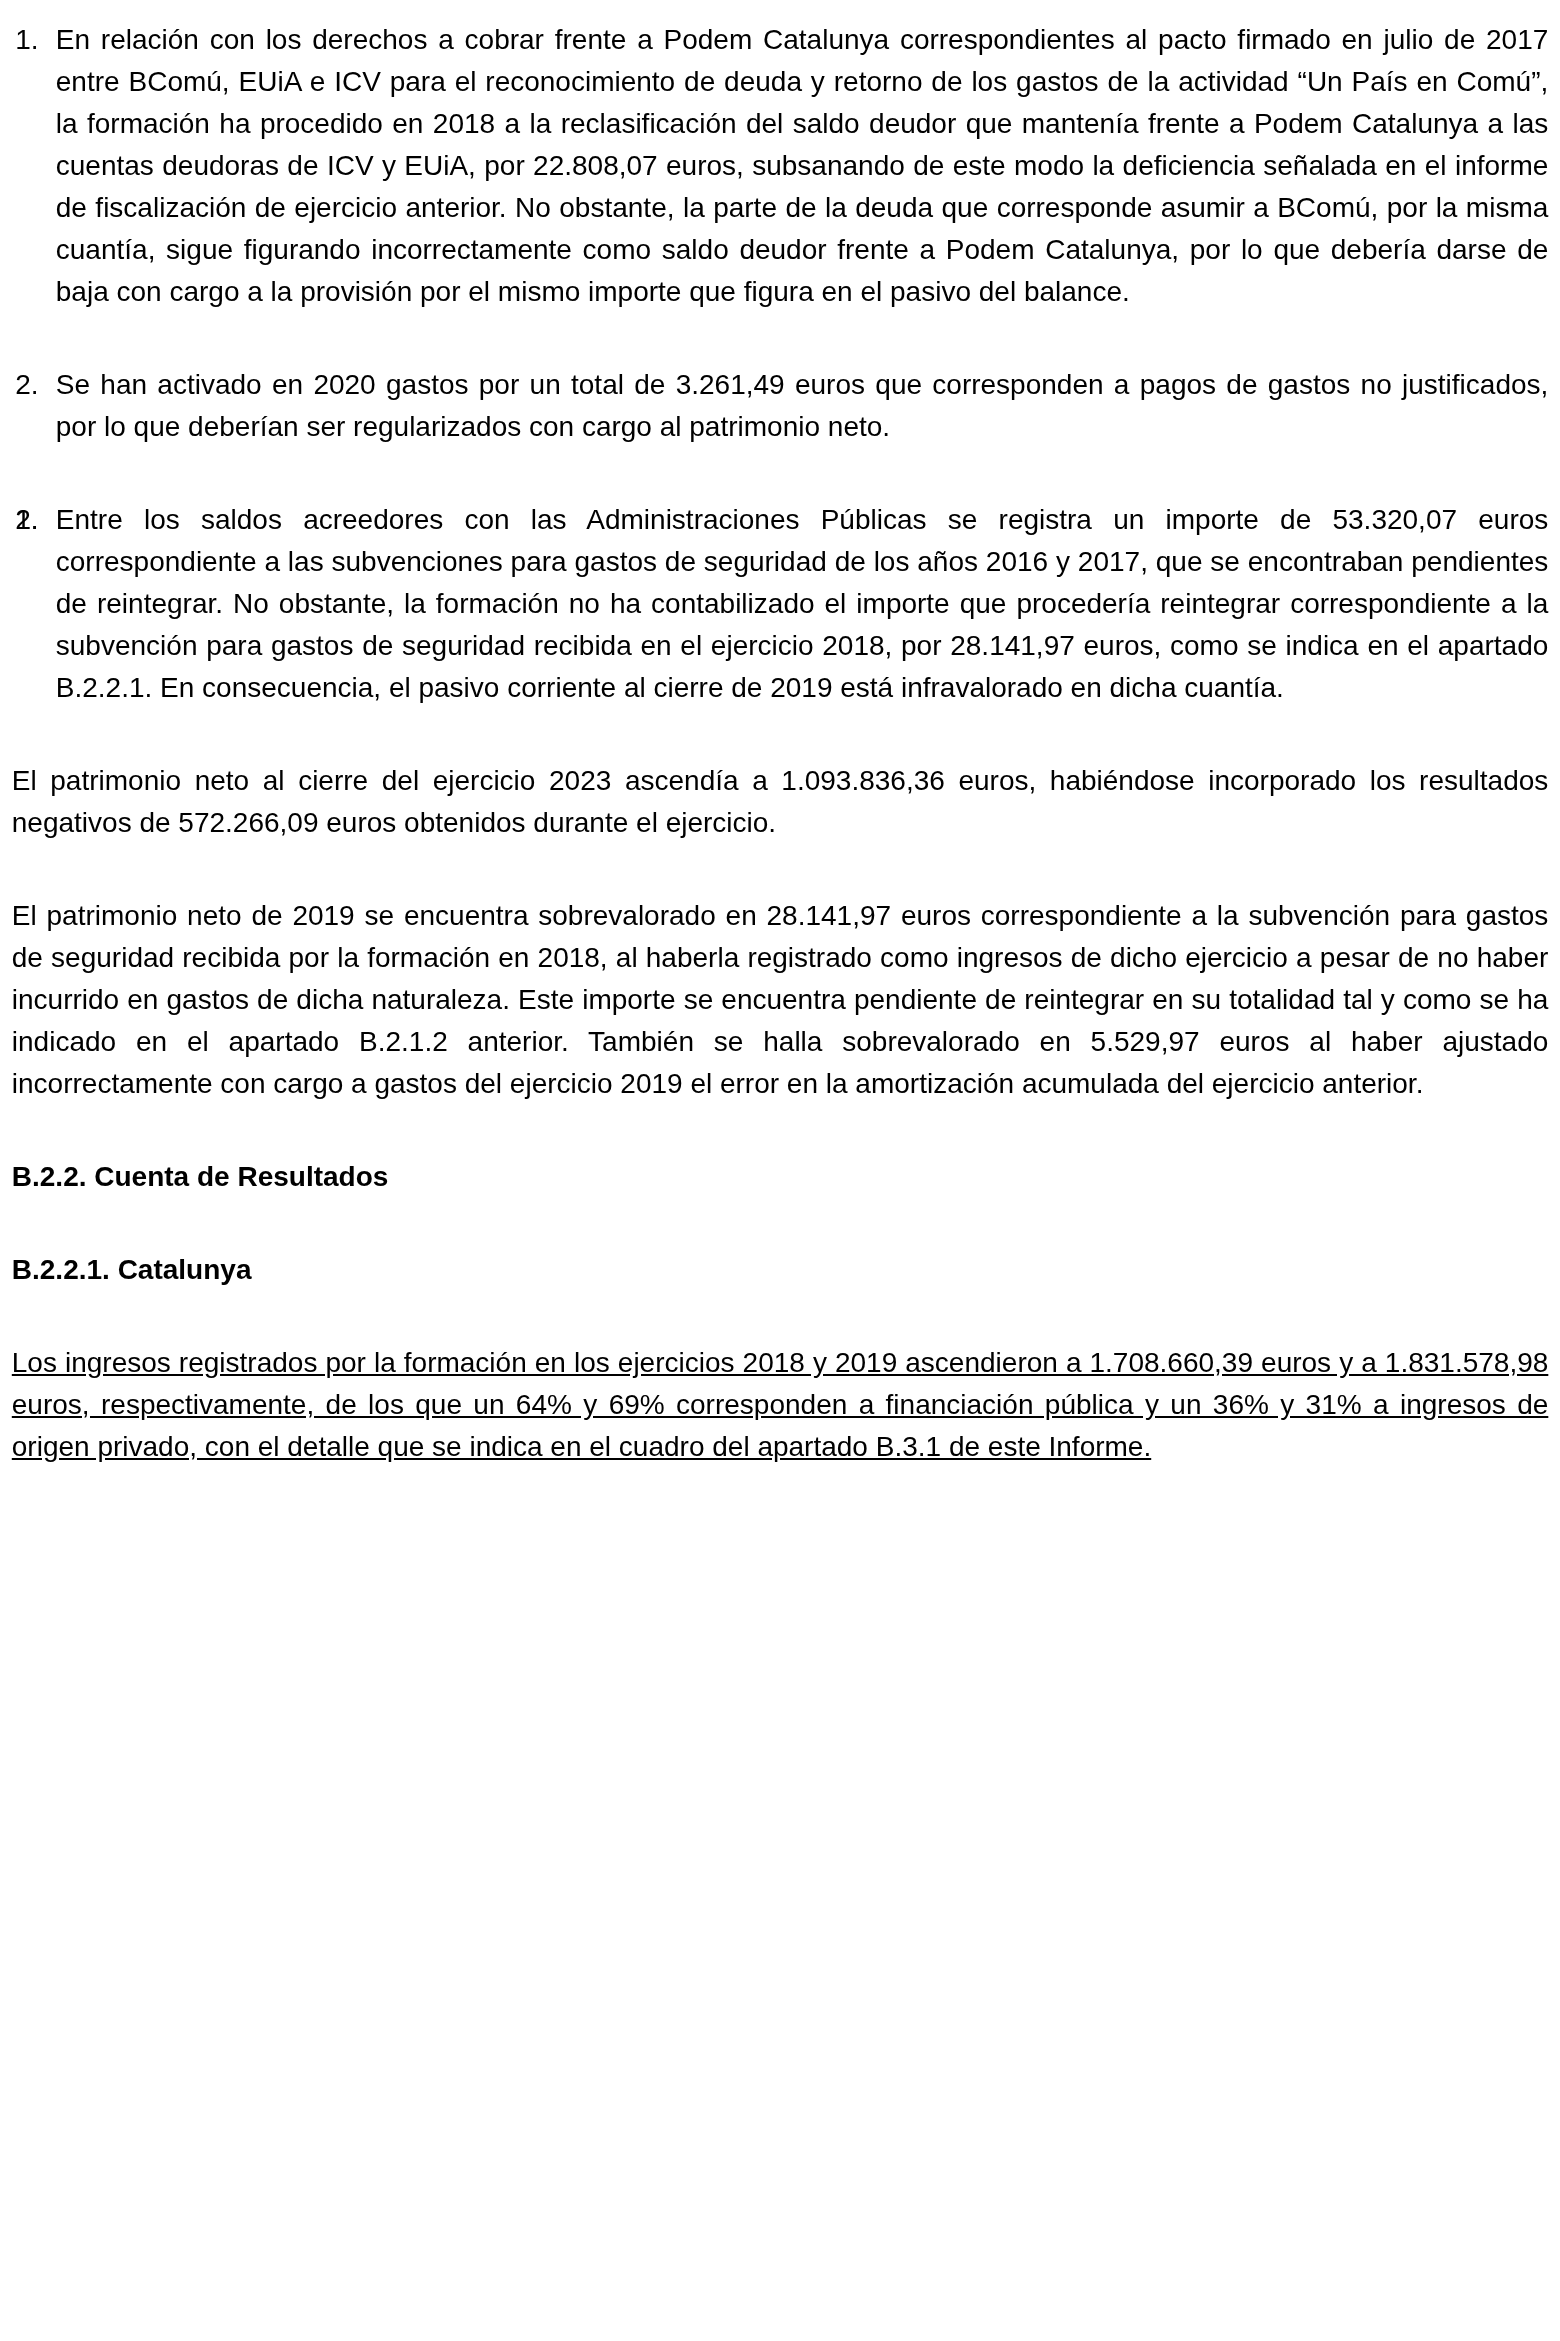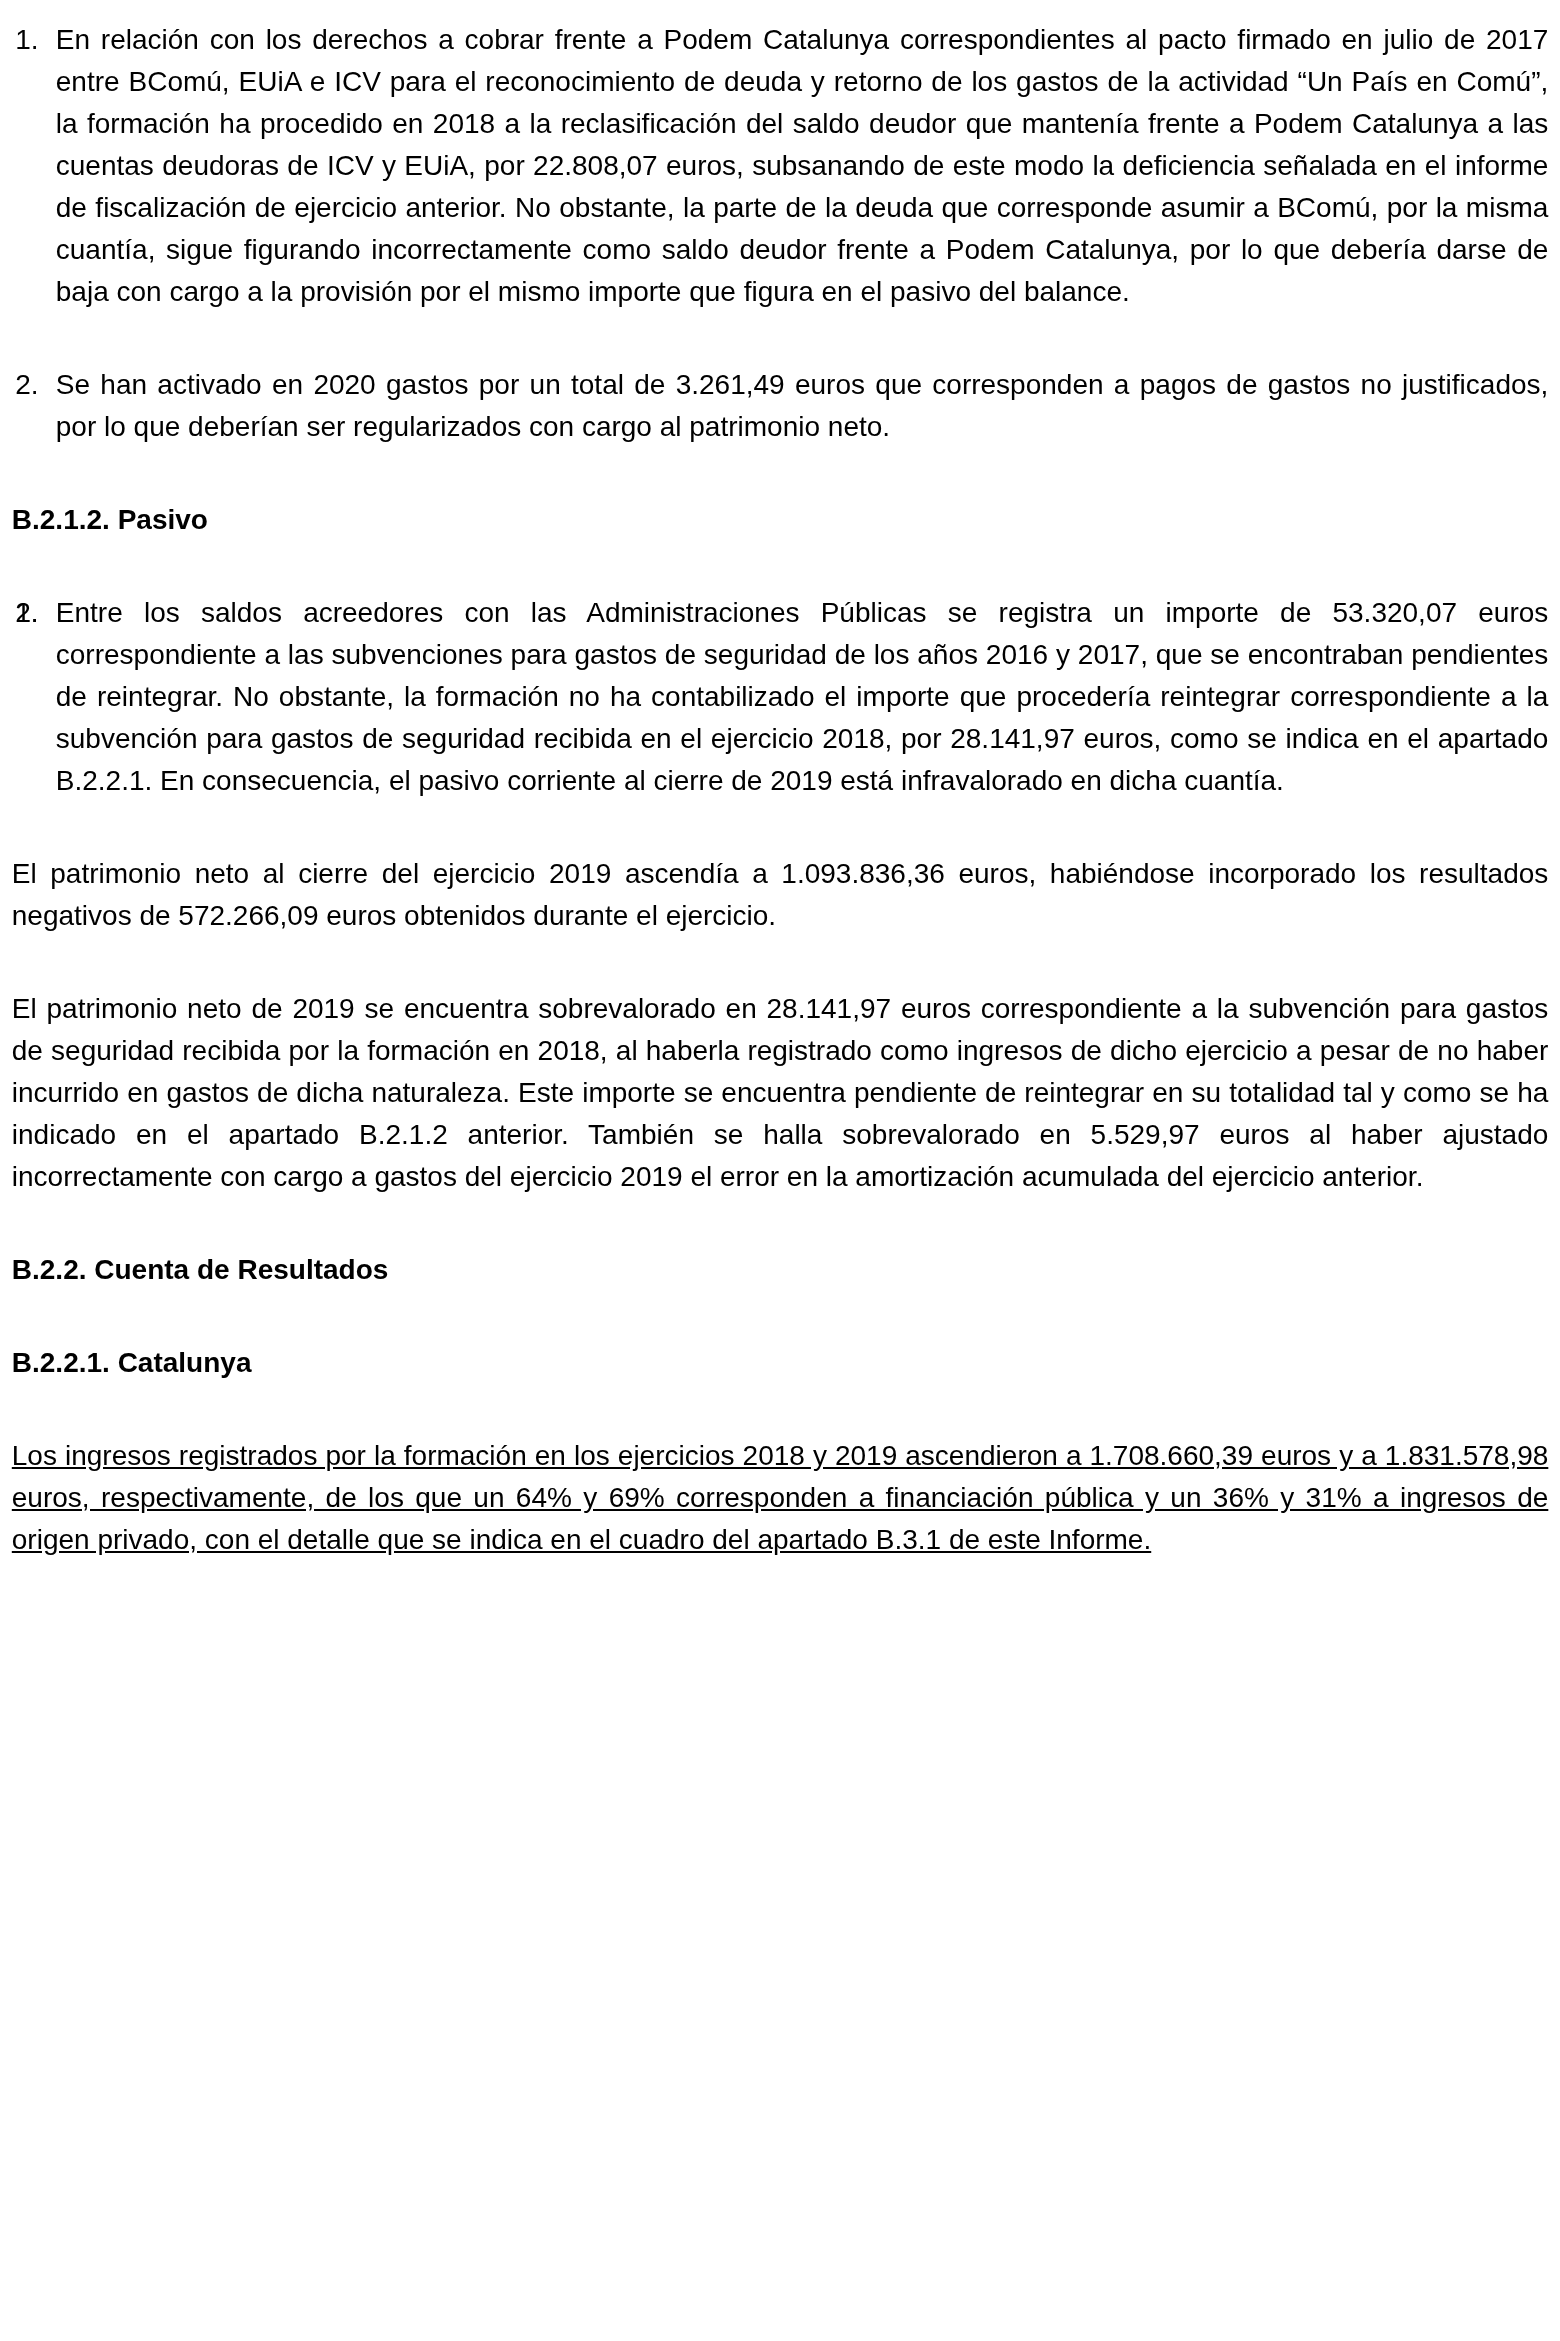--- a/index.html
+++ b/index.html
@@ -46,34 +46,33 @@
   <div class="list-item">
     <span class="marker">1.</span>
     <span class="item-text">En relación con los derechos a cobrar frente a Podem Catalunya correspondientes al pacto firmado en julio de 2017 entre BComú, EUiA e ICV para el reconocimiento de deuda y retorno de los gastos de la actividad “Un País en Comú”, la formación ha procedido en 2018 a la reclasificación del saldo deudor que mantenía frente a Podem Catalunya a las cuentas deudoras de ICV y EUiA, por 22.808,07 euros, subsanando de este modo la deficiencia señalada en el informe de fiscalización de ejercicio anterior. No obstante, la parte de la deuda que corresponde asumir a BComú, por la misma cuantía, sigue figurando incorrectamente como saldo deudor frente a Podem Catalunya, por lo que debería darse de baja con cargo a la provisión por el mismo importe que figura en el pasivo del balance.</span>
   </div>
 
   <div class="list-item">
     <span class="marker">2.</span>
     <span class="item-text">Se han activado en 2020 gastos por un total de 3.261,49 euros que corresponden a pagos de gastos no justificados, por lo que deberían ser regularizados con cargo al patrimonio neto.</span>
   </div>
 
-  <h2 class="doc-heading">B.2.1.2. Pasivo</h2>
 
 
   <div class="list-item">
     <span class="marker">1.</span>
   </div>
 
   <div class="list-item">
     <span class="marker">2.</span>
     <span class="item-text">Entre los saldos acreedores con las Administraciones Públicas se registra un importe de 53.320,07 euros correspondiente a las subvenciones para gastos de seguridad de los años 2016 y 2017, que se encontraban pendientes de reintegrar. No obstante, la formación no ha contabilizado el importe que procedería reintegrar correspondiente a la subvención para gastos de seguridad recibida en el ejercicio 2018, por 28.141,97 euros, como se indica en el apartado B.2.2.1. En consecuencia, el pasivo corriente al cierre de 2019 está infravalorado en dicha cuantía.</span>
   </div>
 
 
-  <p class="para block">El patrimonio neto al cierre del ejercicio 2019 ascendía a 1.093.836,36 euros, habiéndose incorporado los resultados negativos de 572.266,09 euros obtenidos durante el ejercicio.</p>
+  <p class="para block">El patrimonio neto al cierre del ejercicio 2023 ascendía a 1.093.836,36 euros, habiéndose incorporado los resultados negativos de 572.266,09 euros obtenidos durante el ejercicio.</p>
 
   <p class="para block">El patrimonio neto de 2019 se encuentra sobrevalorado en 28.141,97 euros correspondiente a la subvención para gastos de seguridad recibida por la formación en 2018, al haberla registrado como ingresos de dicho ejercicio a pesar de no haber incurrido en gastos de dicha naturaleza. Este importe se encuentra pendiente de reintegrar en su totalidad tal y como se ha indicado en el apartado B.2.1.2 anterior. También se halla sobrevalorado en 5.529,97 euros al haber ajustado incorrectamente con cargo a gastos del ejercicio 2019 el error en la amortización acumulada del ejercicio anterior.</p>
 
   <h2 class="doc-heading">B.2.2. Cuenta de Resultados</h2>
 
   <h2 class="doc-heading">B.2.2.1. Catalunya</h2>
 
   <p class="para block">Los ingresos registrados por la formación en los ejercicios 2018 y 2019 ascendieron a 1.708.660,39 euros y a 1.831.578,98 euros, respectivamente, de los que un 64% y 69% corresponden a financiación pública y un 36% y 31% a ingresos de origen privado, con el detalle que se indica en el cuadro del apartado B.3.1 de este Informe.</p>
 
 </main>

